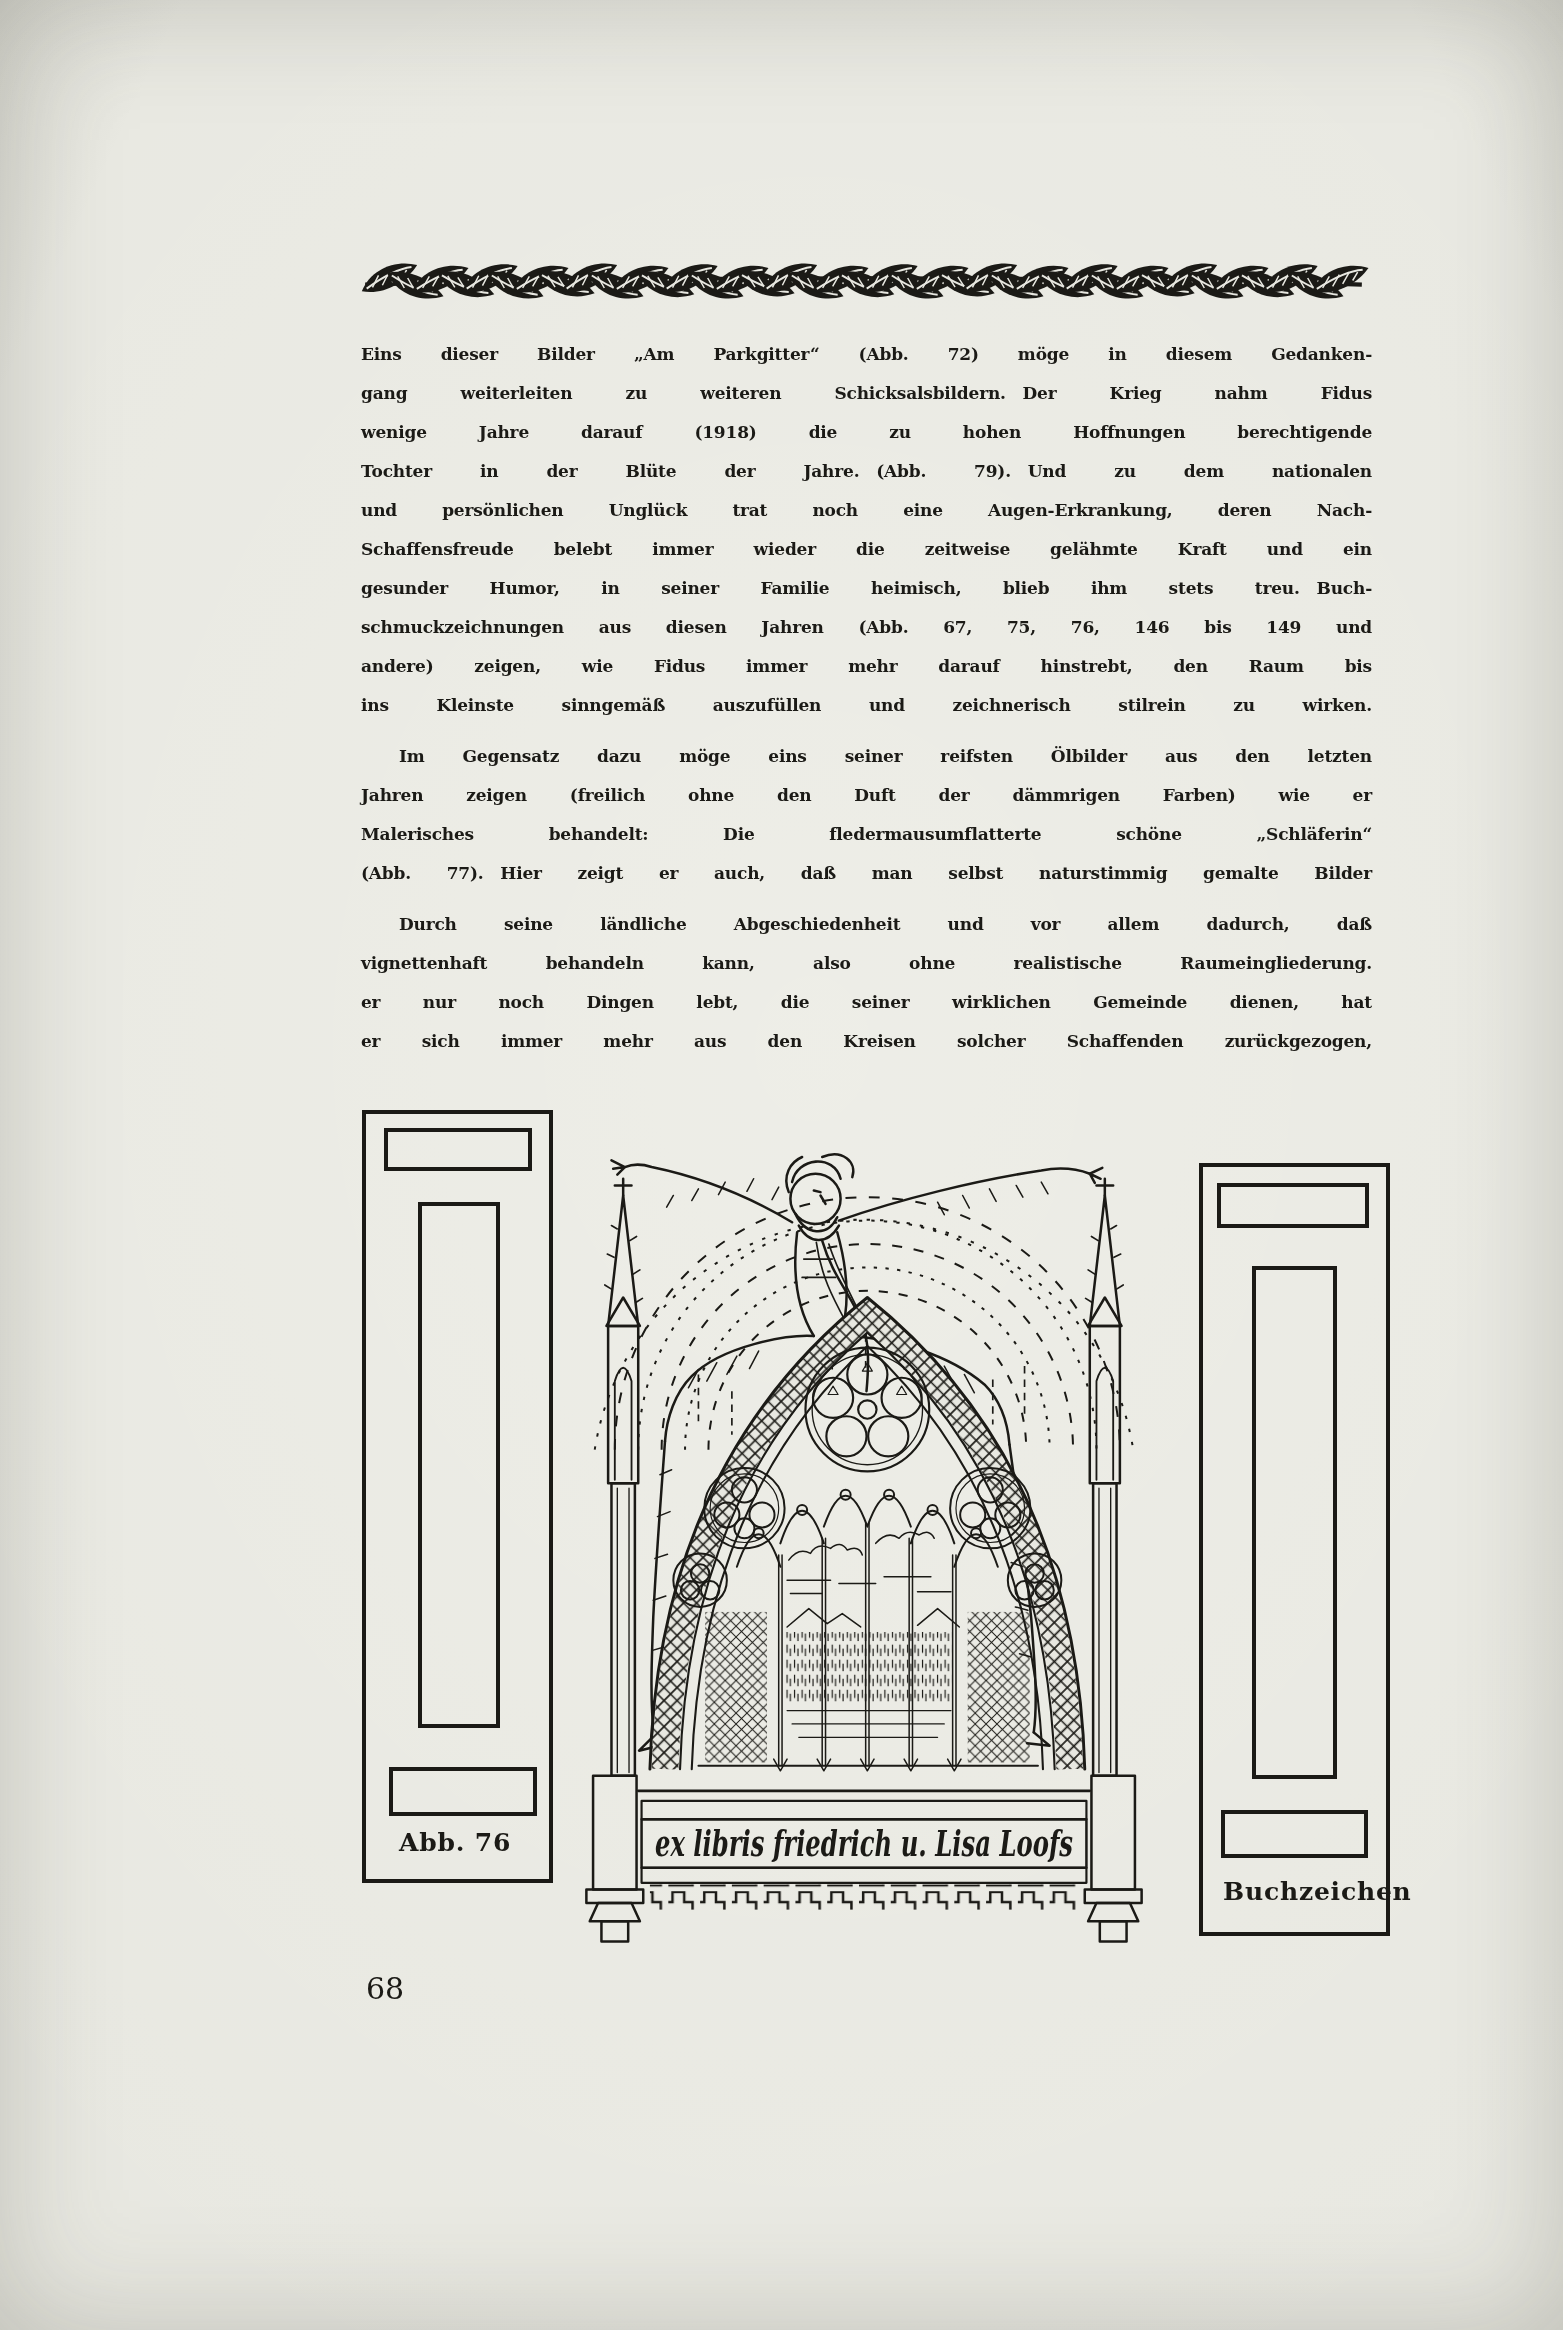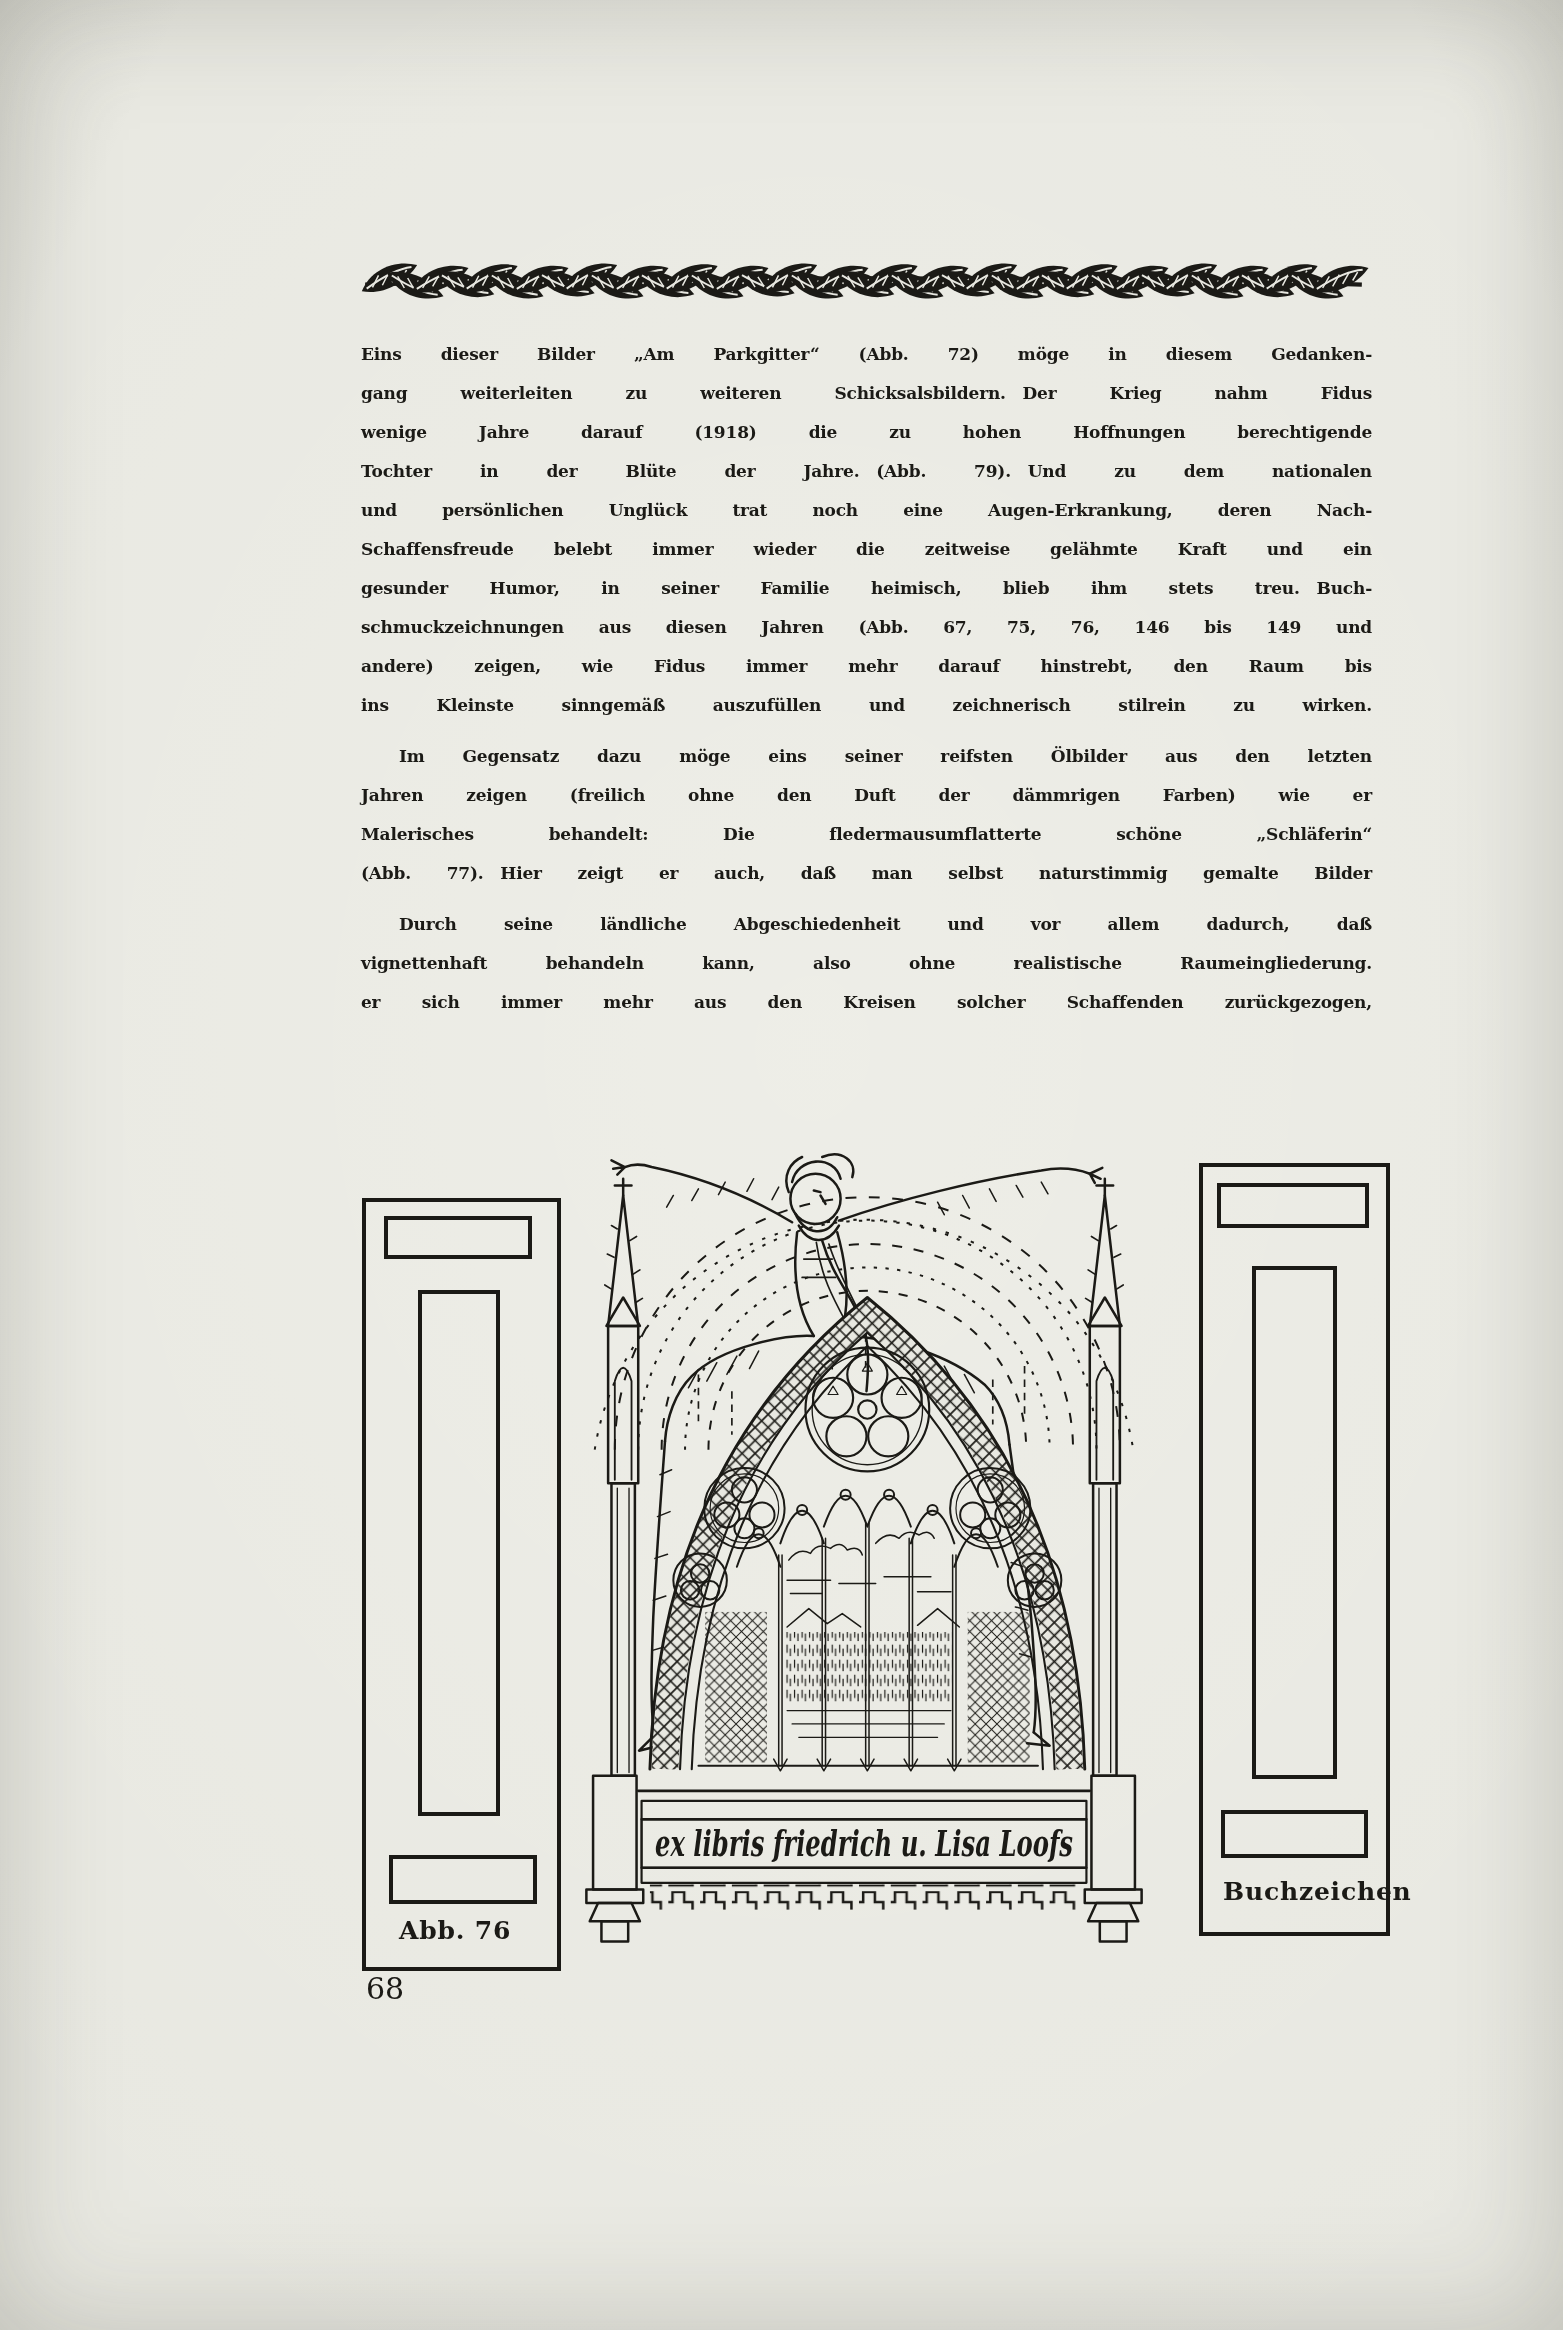--- a/index.html
+++ b/index.html
@@ -109,24 +109,25 @@
     <div class="tline">gesunder Humor, in seiner Familie heimisch, blieb ihm stets treu. Buch-</div>
     <div class="tline">schmuckzeichnungen aus diesen Jahren (Abb. 67, 75, 76, 146 bis 149 und</div>
     <div class="tline">andere) zeigen, wie Fidus immer mehr darauf hinstrebt, den Raum bis</div>
     <div class="tline">ins Kleinste sinngemäß auszufüllen und zeichnerisch stilrein zu wirken.</div>
     <div class="tline indent">Im Gegensatz dazu möge eins seiner reifsten Ölbilder aus den letzten</div>
     <div class="tline">Jahren zeigen (freilich ohne den Duft der dämmrigen Farben) wie er</div>
     <div class="tline">Malerisches behandelt: Die fledermausumflatterte schöne „Schläferin“</div>
     <div class="tline">(Abb. 77). Hier zeigt er auch, daß man selbst naturstimmig gemalte Bilder</div>
     <div class="tline indent">Durch seine ländliche Abgeschiedenheit und vor allem dadurch, daß</div>
     <div class="tline">vignettenhaft behandeln kann, also ohne realistische Raumeingliederung.</div>
+    <div class="tline">er nur noch Dingen lebt, die seiner wirklichen Gemeinde dienen, hat</div>
     <div class="tline">er sich immer mehr aus den Kreisen solcher Schaffenden zurückgezogen,</div>
   </div>
 
-  <div class="bmframe" style="left:362px;top:1198px;width:183px;height:765px;padding-left:8px;">
+  <div class="bmframe" style="left:362px;top:1110px;width:183px;height:765px;">
     <div class="slot" style="left:18.4px;top:14.2px;width:140px;height:35px;"></div>
     <div class="slot" style="left:52px;top:88px;width:74px;height:518px;"></div>
     <div class="slot" style="left:22.6px;top:653px;width:140px;height:41px;"></div>
     <div class="bmcaption" style="left:33px;top:715px;">Abb. 76</div>
   </div>
 
   <div class="bmframe" style="left:1199px;top:1163px;width:183px;height:765px;">
     <div class="slot" style="left:14.2px;top:16px;width:144px;height:37px;"></div>
     <div class="slot" style="left:49px;top:99px;width:77px;height:505px;"></div>
     <div class="slot" style="left:17.6px;top:643px;width:139px;height:40px;"></div>

